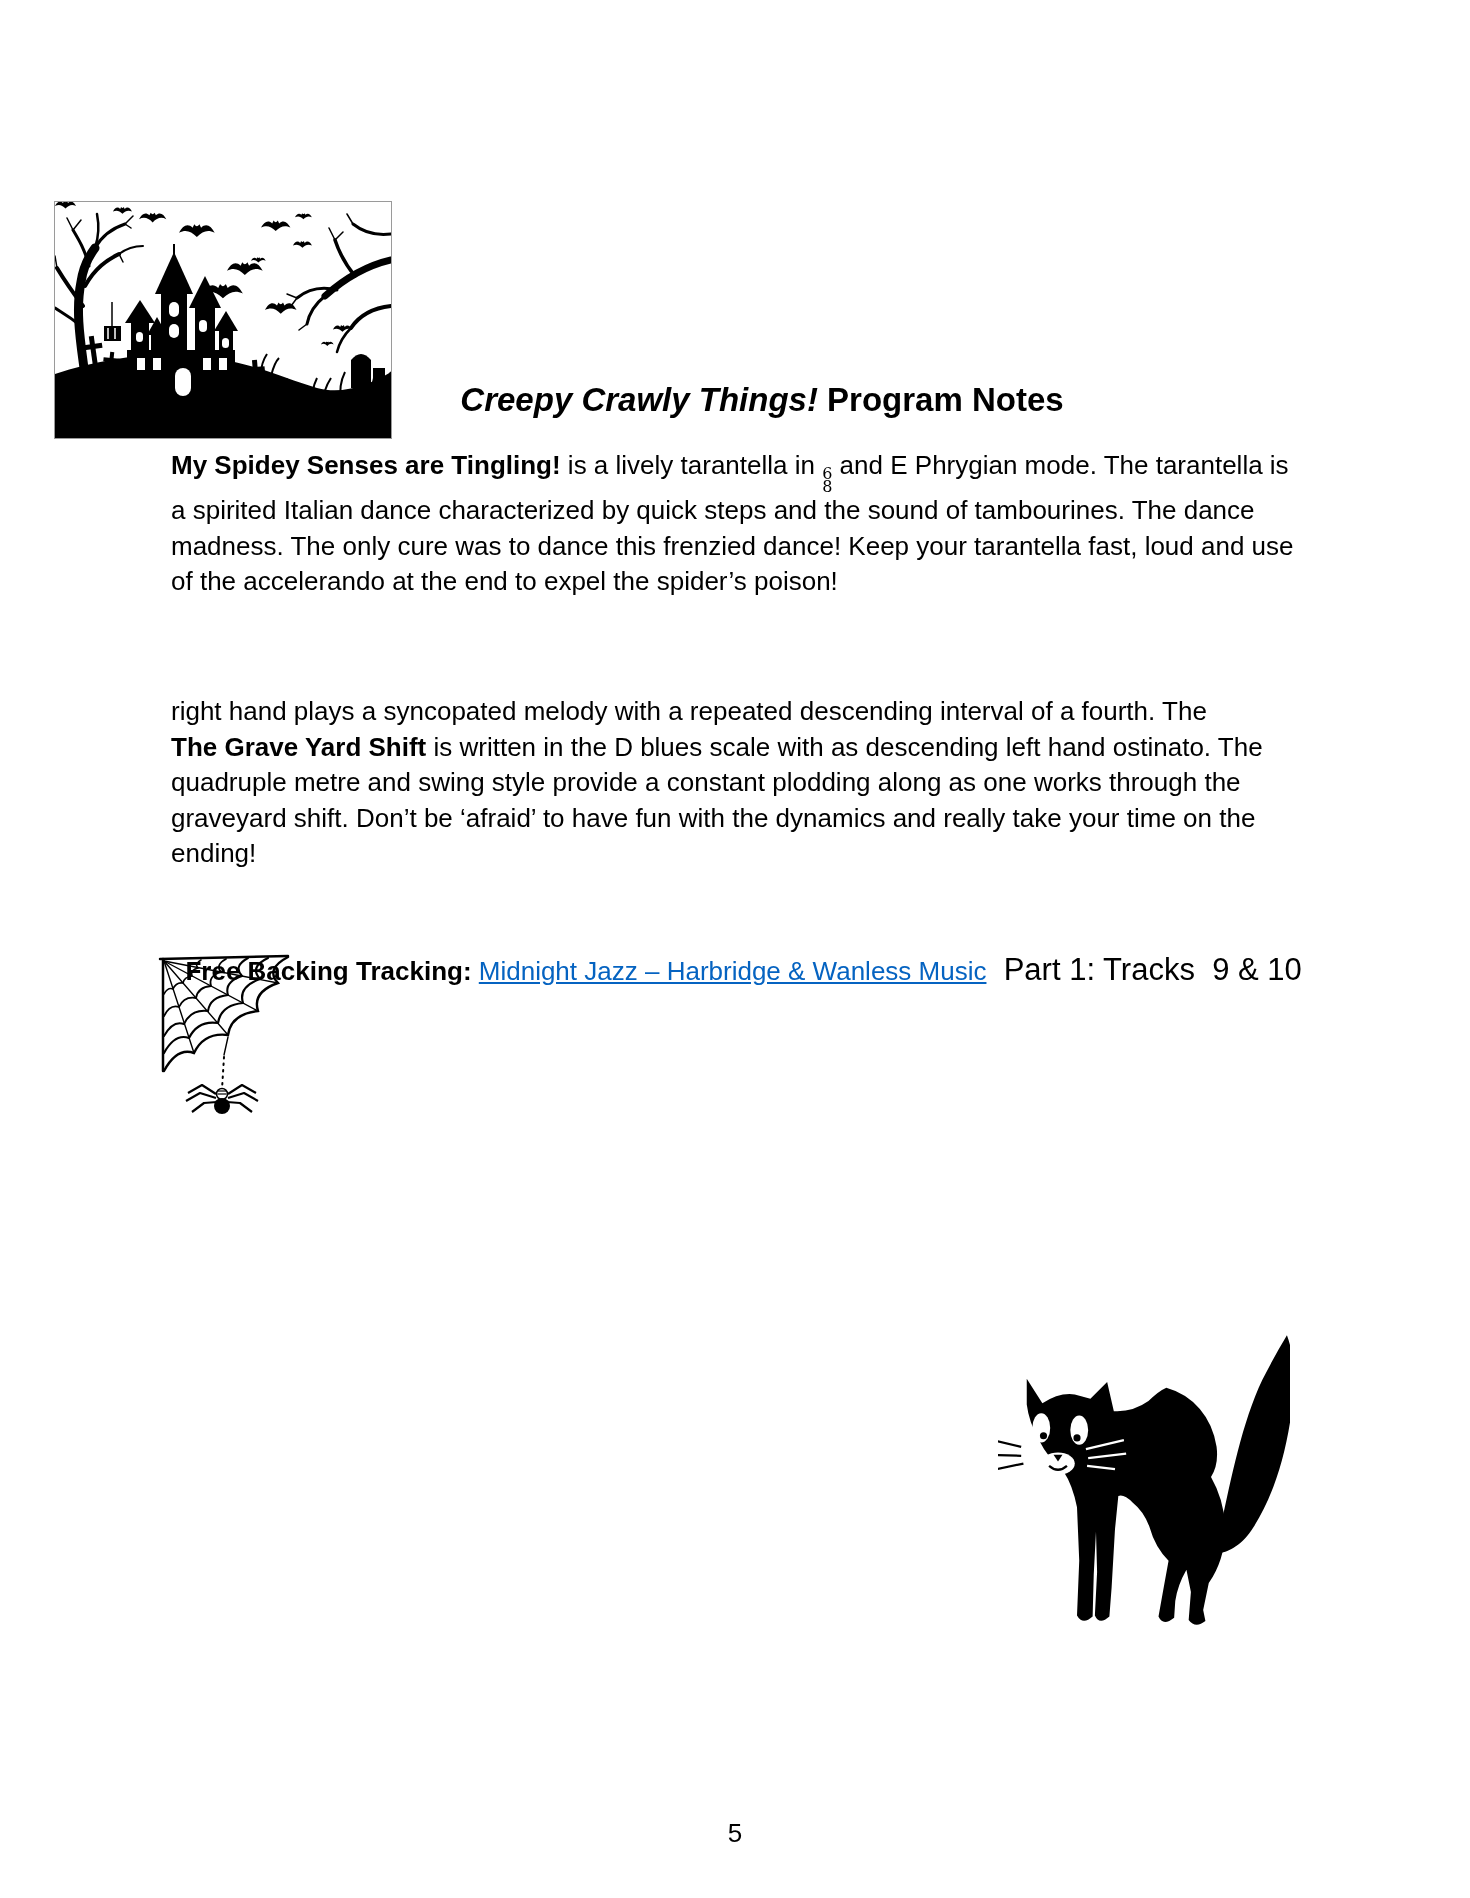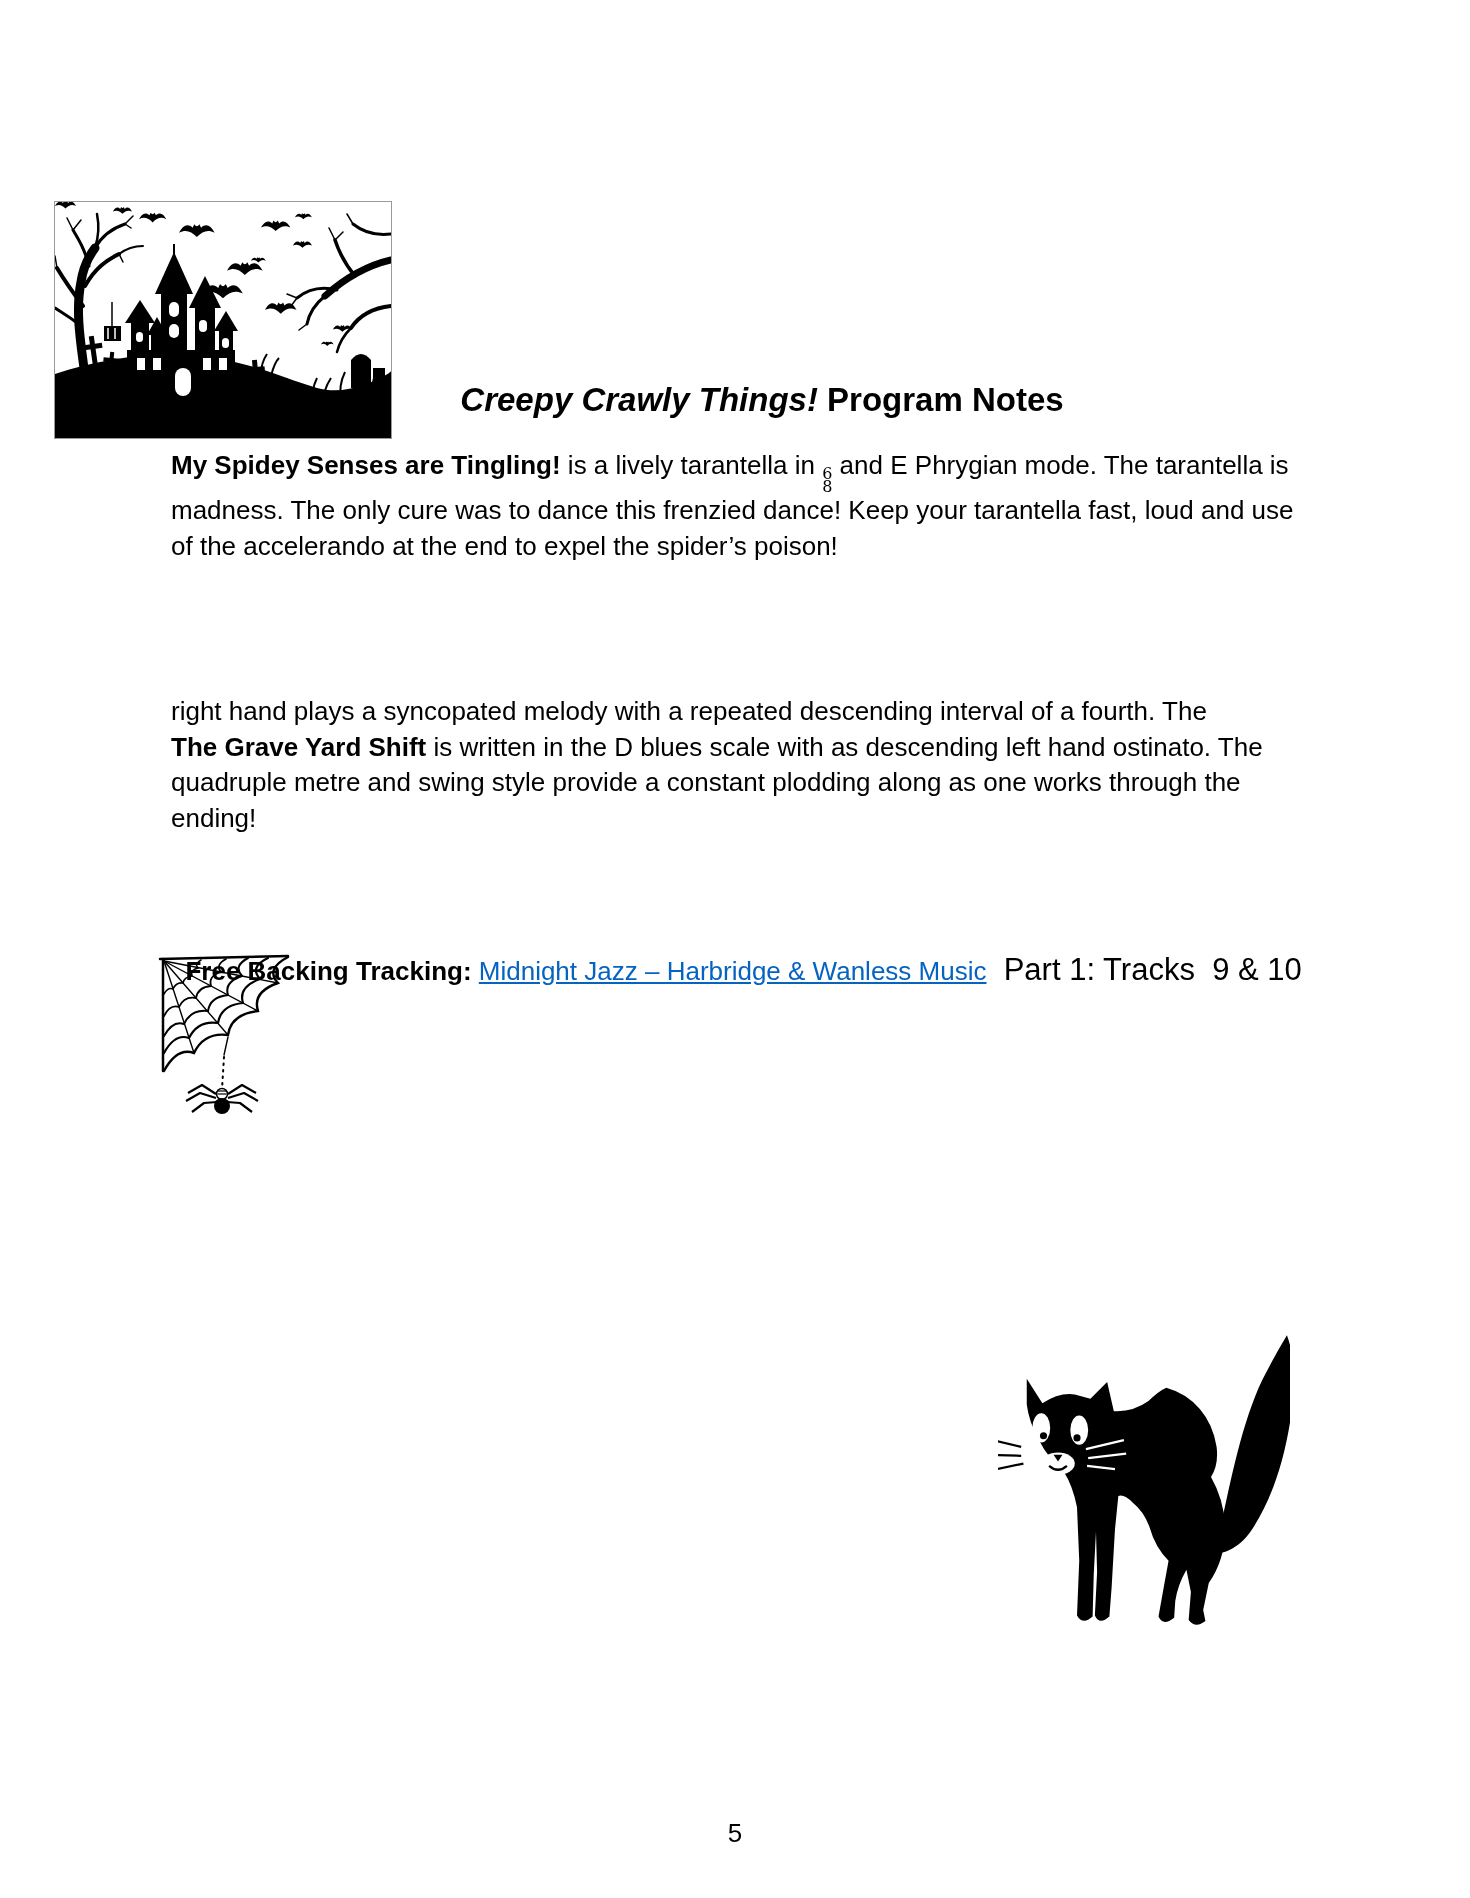--- a/index.html
+++ b/index.html
@@ -149,28 +149,30 @@
     </g>
   </svg>
 </div>
 
 <div class="abs title" style="left:442px; top:340px;">
   <span class="it">Creepy Crawly Things!</span><span> Program Notes</span>
 </div>
 
 <div class="abs bodytext" style="left:171px; top:448px; width:1190px;">
   <div class="line"><span class="bi">My Spidey Senses are Tingling!</span><span> is a lively tarantella in </span><span class="timesig"><span>6</span><span>8</span></span><span> and E Phrygian mode. The tarantella is</span></div>
+  <div class="line">a spirited Italian dance characterized by quick steps and the sound of tambourines. The dance</div>
   <div class="line">madness. The only cure was to dance this frenzied dance! Keep your tarantella fast, loud and use</div>
   <div class="line"><span>of the </span><span class="i">accelerando</span><span> at the end to expel the spider’s poison!</span></div>
 </div>
 
 <div class="abs bodytext" style="left:171px; top:694px; width:1190px;">
   <div class="line">right hand plays a syncopated melody with a repeated descending interval of a fourth. The</div>
   <div class="line"><span class="bi">The Grave Yard Shift</span><span> is written in the D blues scale with as descending left hand </span><span class="i">ostinato</span><span>. The</span></div>
   <div class="line">quadruple metre and swing style provide a constant plodding along as one works through the</div>
+  <div class="line">graveyard shift. Don’t be ‘afraid’ to have fun with the dynamics and really take your time on the</div>
   <div class="line">ending!</div>
 </div>
 
 <div class="abs backing" style="left:171px; top:916px;">
   <span class="b">Free Backing Tracking: </span><a class="link" href="#">Midnight Jazz – Harbridge &amp; Wanless Music</a><span class="suffix">  Part 1: Tracks  9 &amp; 10</span>
 </div>
 
 <div class="abs" style="left:158px; top:953px; width:135px; height:170px;">
   <svg width="135" height="170" viewBox="0 0 135 170">
     <g stroke="#000" fill="none" stroke-width="2" stroke-linecap="round">

